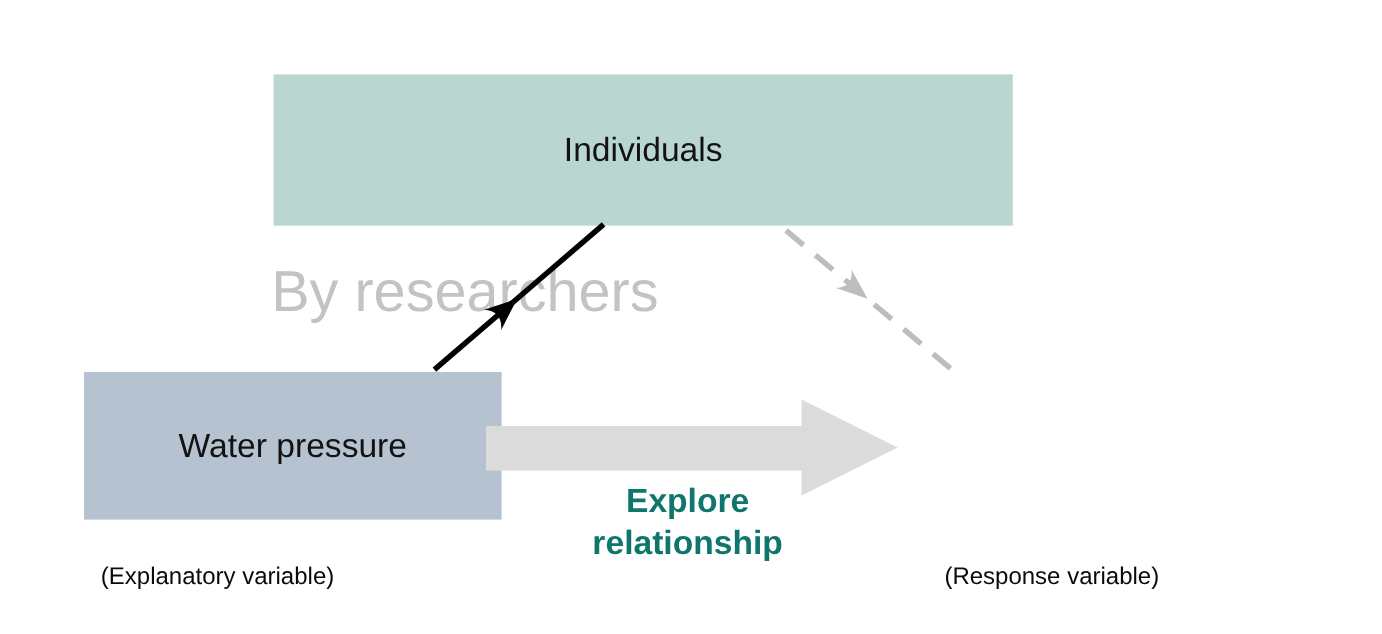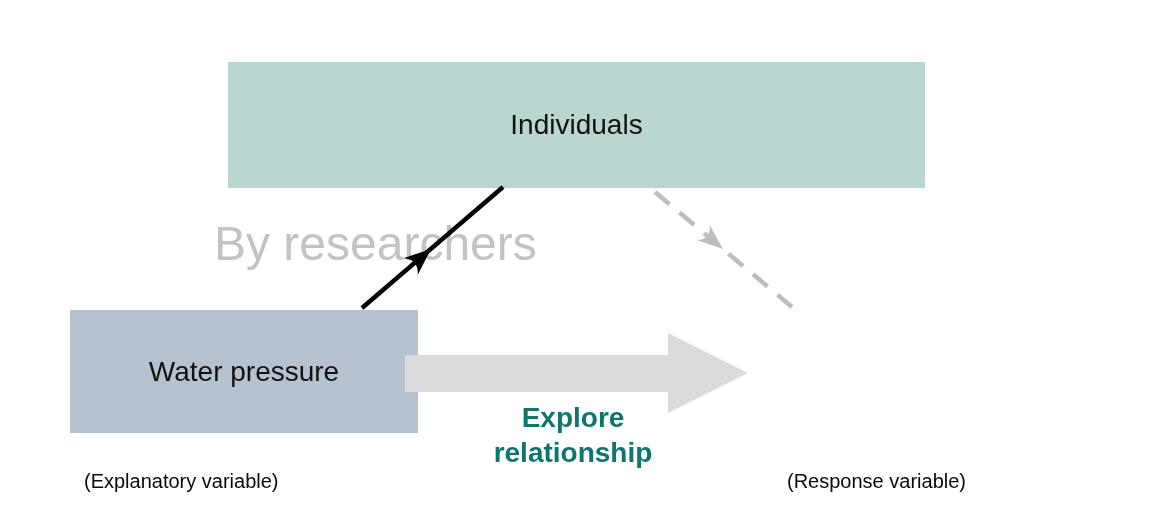--- a/index.html
+++ b/index.html
@@ -18,36 +18,36 @@
   .box {
     position: absolute;
     display: flex;
     align-items: center;
     justify-content: center;
     font-size: 28px;
     color: #121212;
   }
   .box-individuals {
     left: 228px; top: 62px;
-    width: 697px; height: 126px;
+    width: 616px; height: 126px;
     background: #bad6d0;
   }
   .box-water {
     left: 70px; top: 310px;
     width: 348px; height: 123px;
     background: #b7c2d0;
   }
   .box-flow {
     left: 748px; top: 309px;
     width: 347px; height: 126px;
     background: #b9b9cb;
   }
   .annotation {
     position: absolute;
-    left: 214px; top: 216px;
+    left: 226px; top: 216px;
     font-size: 48px;
     color: #c0c4c6;
     white-space: nowrap;
   }
   .explore-label {
     position: absolute;
     left: 473px; top: 400px;
     width: 200px;
     text-align: center;
     font-size: 28px;

